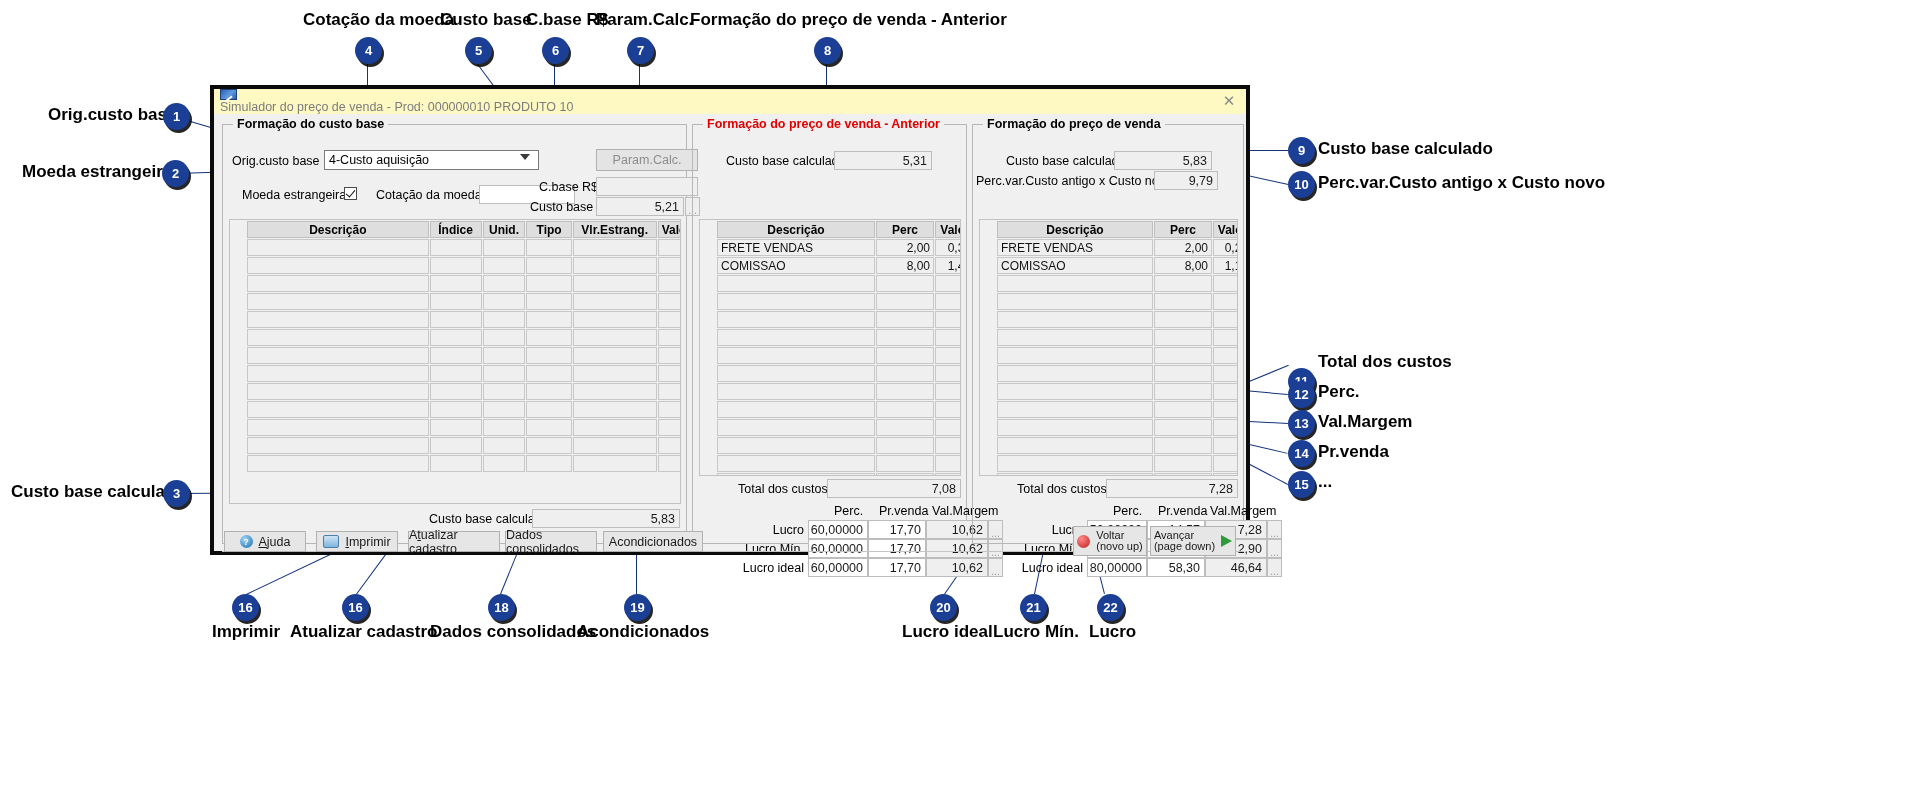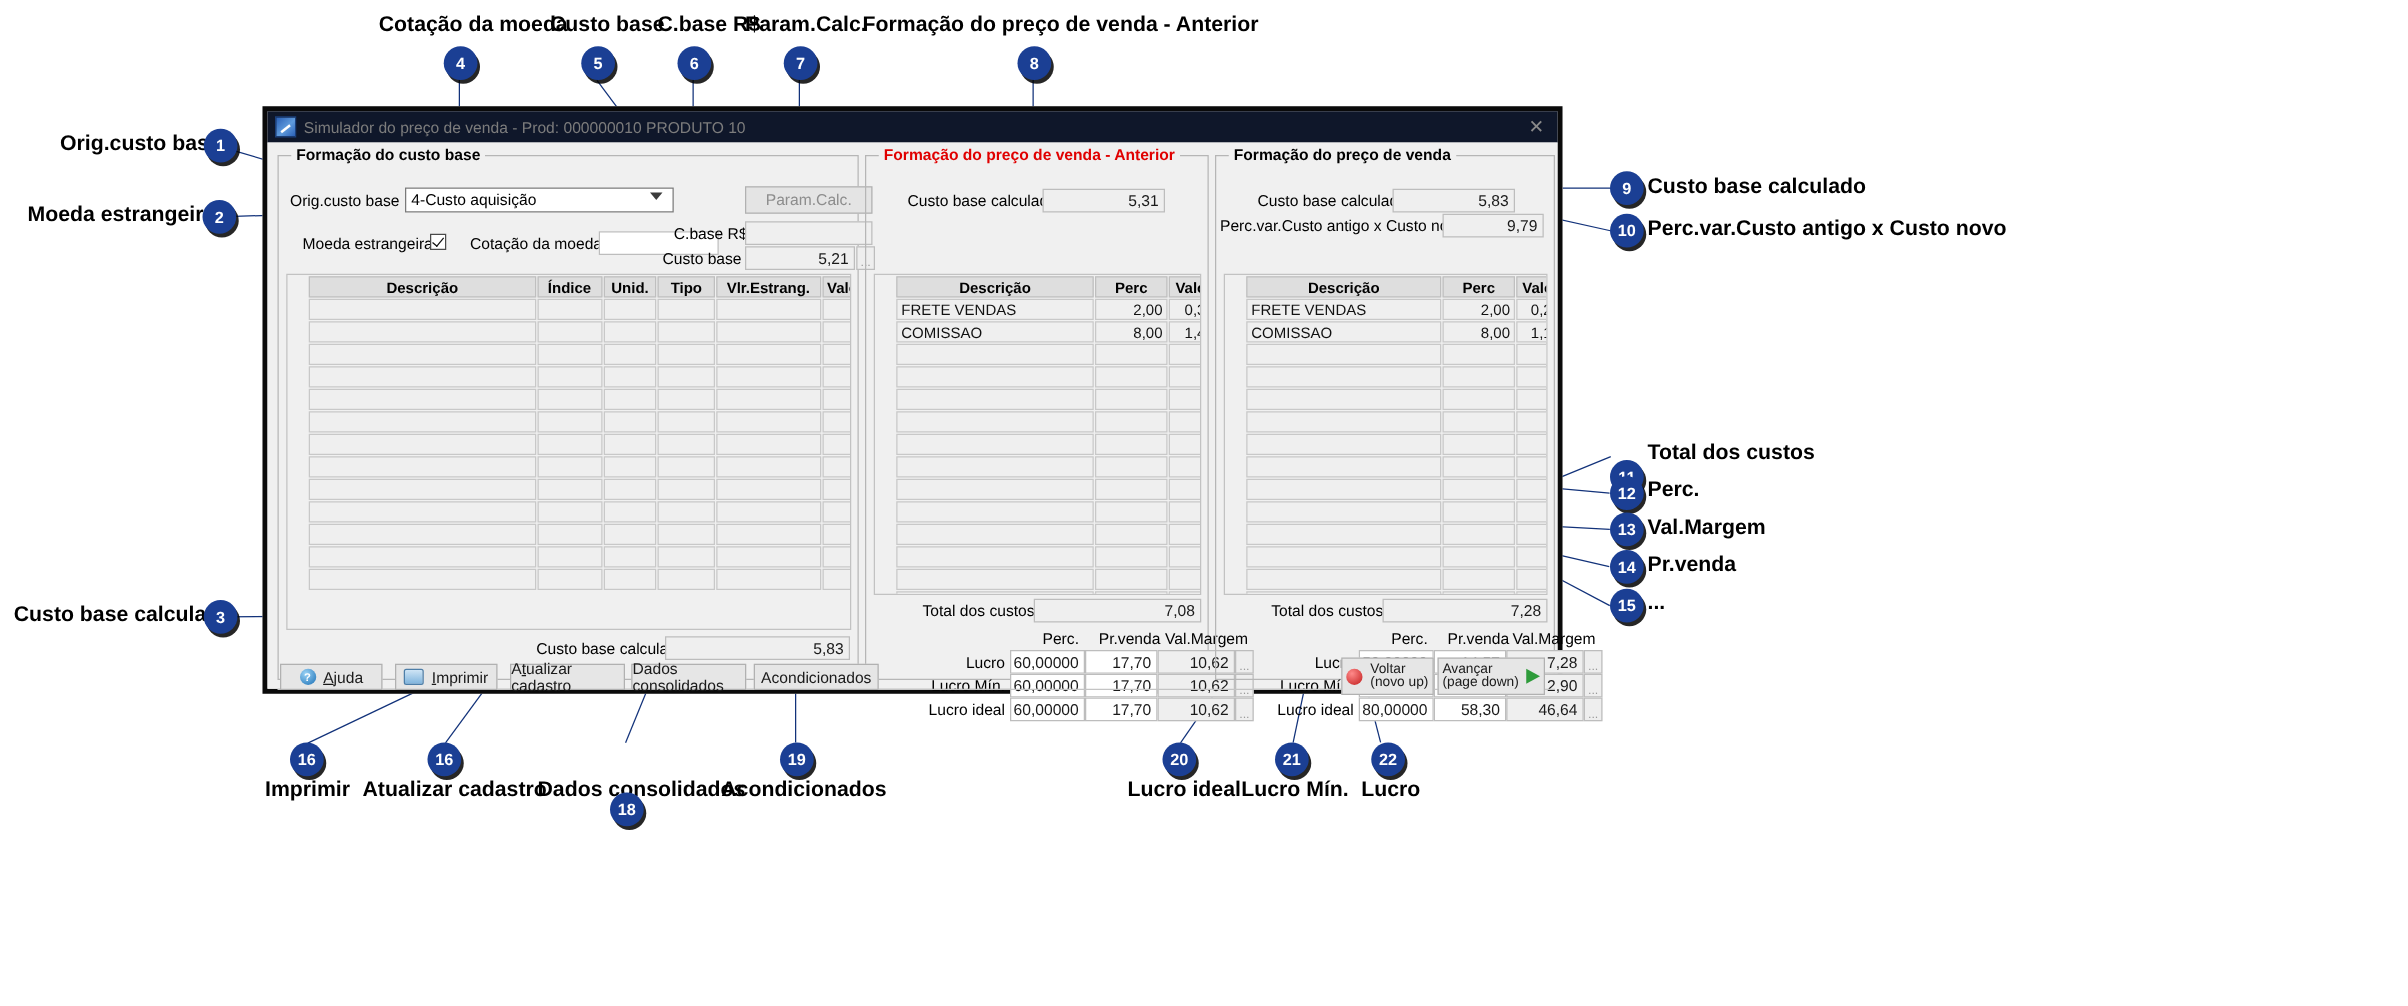--- a/index.html
+++ b/index.html
@@ -46,25 +46,26 @@
   
   #app-window{
     left:210px;top:85px;width:1040px;height:470px;
     background:#f0f0f0;
     border:4px solid #0a0a0a;
     box-sizing:border-box;
     z-index:10;
   }
   #titlebar{
     height:25px;
-    background:#0f172a;
-    display:flex;align-items:center;
+    background:#fef9c3;
+    display:flex;align-items:flex-start;
     padding-left:6px;
     border-bottom:1px solid #dadada;
     position:relative;
+    flex-direction:column;
   }
   #titlebar .tb-icon{
     width:15px;height:15px;
     background:linear-gradient(135deg,#2a5fb5 0%,#5f9bdc 55%,#2a5fb5 100%);
     border:1px solid #1b3f7a;
     margin-right:6px;
     position:relative;
   }
   #titlebar .tb-icon:after{
     content:"";position:absolute;left:3px;top:8px;width:9px;height:2px;
@@ -544,21 +545,21 @@
     <div class="groupbox" style="left:758px;top:10px;width:272px;height:420px;">
       <span class="gb-title">Formação do preço de venda</span>
     </div>
 
     <span class="lbl" style="left:792px;top:40px;">Custo base calculado</span>
     <div class="field num" style="left:900px;top:37px;width:98px;">
       <span>5,83</span>
     </div>
 
     <span class="lbl" style="left:762px;top:60px;">Perc.var.Custo antigo x Custo novo</span>
-    <div class="field num" style="left:940px;top:57px;width:81px;">
+    <div class="field num" style="left:940px;top:57px;width:64px;">
       <span>9,79</span>
     </div>
 
     <div class="grid" style="left:765px;top:105px;width:259px;height:257px;">
       <table>
         <thead>
           <tr>
             <th style="width:148px">Descrição</th>
             <th style="width:50px">Perc</th>
             <th>Valor</th>
@@ -751,21 +752,21 @@
     <div class="callout-label" style="left: 1318px; top: 472px;">...</div>
     <div class="badge" style="left: 1288px; top: 471px;">15</div>
     <div class="leader-diag" style="left: 1235px; top: 456px; width: 59.9416px; transform: rotate(27.8476deg);"></div>
     <div class="callout-label" style="left: 212px; top: 622px;">Imprimir</div>
     <div class="badge" style="left: 232px; top: 594px;">16</div>
     <div class="leader-diag" style="left: 246px; top: 594px; width: 114.061px; transform: rotate(-25.4417deg);"></div>
     <div class="callout-label" style="left: 290px; top: 622px;">Atualizar cadastro</div>
     <div class="badge" style="left: 342px; top: 594px;">16</div>
     <div class="leader-diag" style="left: 356px; top: 594px; width: 60.803px; transform: rotate(-53.6955deg);"></div>
     <div class="callout-label" style="left: 430px; top: 622px;">Dados consolidados</div>
-    <div class="badge" style="left: 488px; top: 594px; margin-top: 40px;">18</div>
+    <div class="badge" style="left: 488px; top: 594px;">18</div>
     <div class="leader-diag" style="left: 500px; top: 594px; width: 52.9245px; transform: rotate(-67.7965deg);"></div>
     <div class="callout-label" style="left: 577px; top: 622px;">Acondicionados</div>
     <div class="badge" style="left: 624px; top: 594px;">19</div>
     <div class="leader-diag" style="left: 636px; top: 594px; width: 49px; transform: rotate(-90deg);"></div>
     <div class="callout-label" style="left: 902px; top: 622px;">Lucro ideal</div>
     <div class="badge" style="left: 930px; top: 594px;">20</div>
     <div class="leader-diag" style="left: 944px; top: 594px; width: 150.904px; transform: rotate(-55.2568deg);"></div>
     <div class="callout-label" style="left: 993px; top: 622px;">Lucro Mín.</div>
     <div class="badge" style="left: 1020px; top: 594px;">21</div>
     <div class="leader-diag" style="left: 1034px; top: 594px; width: 126.696px; transform: rotate(-78.1579deg);"></div>

